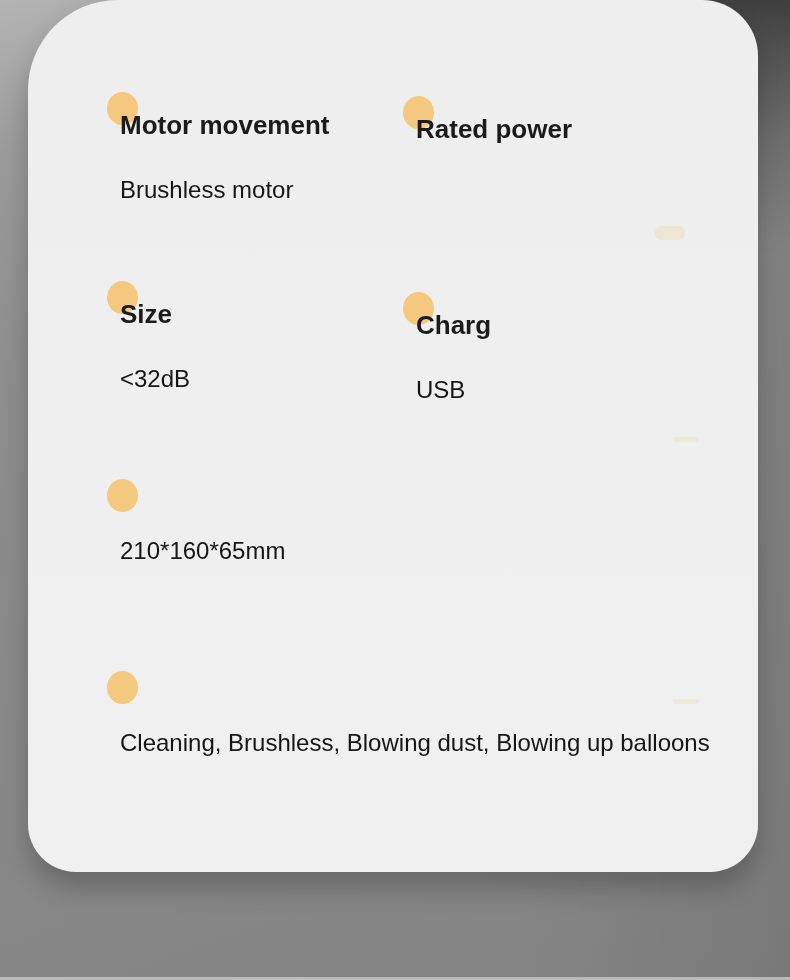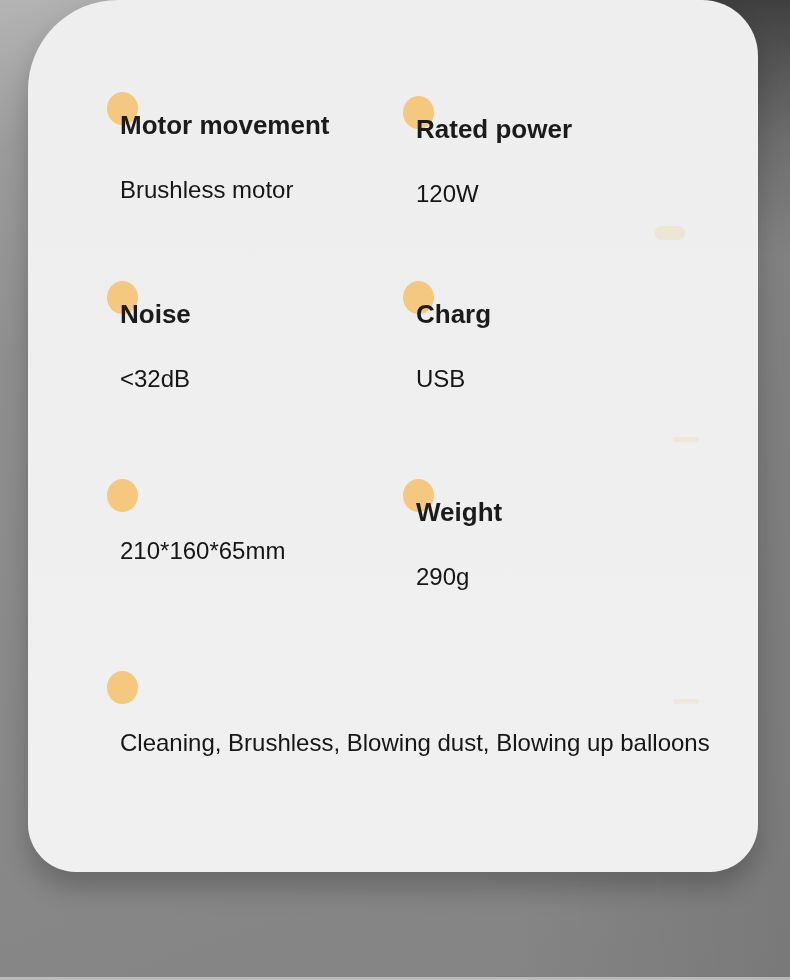--- a/index.html
+++ b/index.html
@@ -31,21 +31,21 @@
   .spec-card {
     position: absolute; left: 28px; top: 0; width: 730px; height: 872px;
     background: linear-gradient(180deg, #eeeeee 0%, #f0f0f0 100%);
     border-radius: 90px 56px 48px 48px;
     box-shadow: 0 16px 26px rgba(0,0,0,0.22);
   }
   .spec-item { position: absolute; }
   .item-1 { left: 92px;  top: 112px; }
   .item-2 { left: 388px; top: 116px; }
   .item-3 { left: 92px;  top: 301px; }
-  .item-4 { left: 388px; top: 301px; }
+  .item-4 { left: 388px; top: 312px; }
   .item-5 { left: 92px;  top: 499px; }
   .item-6 { left: 388px; top: 499px; }
   .item-7 { left: 92px;  top: 691px; }
   .spec-dot {
     position: absolute; left: -13px; top: -20px;
     width: 31px; height: 33px; border-radius: 50%;
     background: var(--accent, #f5c87f);
     z-index: 0;
   }
   .spec-label {
@@ -76,45 +76,39 @@
 
     <div class="spec-item item-1">
       <span class="spec-dot"></span>
       <div class="spec-label">Motor movement</div>
       <div class="spec-value">Brushless motor</div>
     </div>
 
     <div class="spec-item item-2">
       <span class="spec-dot"></span>
       <div class="spec-label">Rated power</div>
-      <div class="spec-value">120W</div>
     </div>
 
     <div class="spec-item item-3">
       <span class="spec-dot"></span>
-      <div class="spec-label">Noise</div>
+      <div class="spec-label">Size</div>
       <div class="spec-value">&lt;32dB</div>
     </div>
 
     <div class="spec-item item-4">
       <span class="spec-dot"></span>
       <div class="spec-label">Charg</div>
       <div class="spec-value">USB</div>
     </div>
 
     <div class="spec-item item-5">
       <span class="spec-dot"></span>
       <div class="spec-value">210*160*65mm</div>
     </div>
 
-    <div class="spec-item item-6">
-      <span class="spec-dot"></span>
-      <div class="spec-label">Weight</div>
-      <div class="spec-value">290g</div>
-    </div>
 
     <div class="spec-item item-7">
       <span class="spec-dot"></span>
       <div class="spec-value">Cleaning, Brushless, Blowing dust, Blowing up balloons</div>
     </div>
 
     <div class="watermark-smudge wm-1"></div>
     <div class="watermark-smudge wm-2"></div>
     <div class="watermark-smudge wm-3"></div>
   </div>

